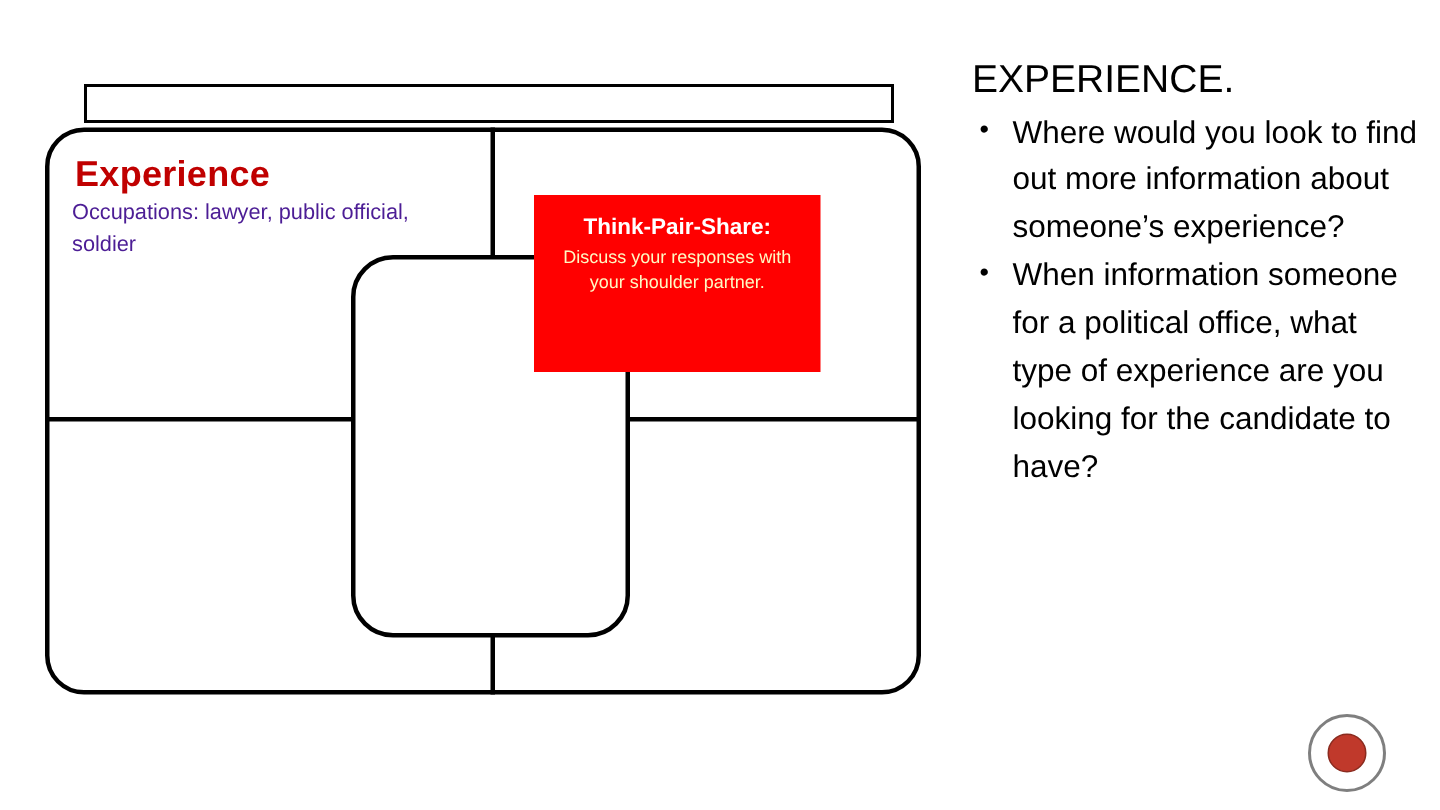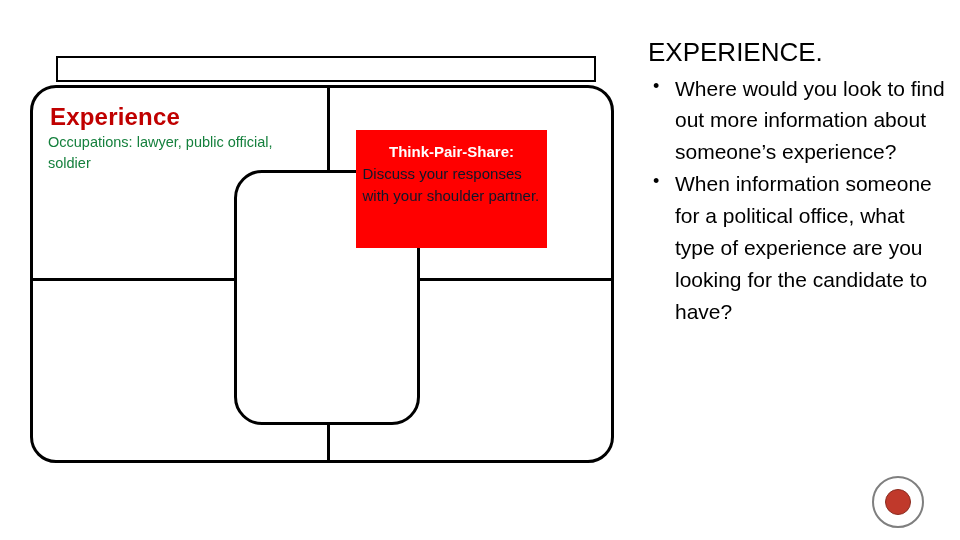--- a/index.html
+++ b/index.html
@@ -93,21 +93,21 @@
     color: #c00000;
     letter-spacing: 0.2px;
   }
   .exp-sub {
     position: absolute;
     left: 18px;
     top: 82px;
     width: 250px;
     font-size: 14.5px;
     line-height: 1.45;
-    color: #15803d;
+    color: #4c1d95;
   }
 
   
   #tps {
     position: absolute;
     left: 356px;
     top: 130px;
     width: 191px;
     height: 118px;
     background: #ff0000;
@@ -118,24 +118,24 @@
     justify-content: flex-start;
     padding-top: 11px;
   }
   #tps .tps-title {
     font-size: 15px;
     font-weight: bold;
     color: #ffffff;
     line-height: 1.45;
   }
   #tps .tps-body {
-    font-size: 15px;
-    color: #0f172a;
+    font-size: 12px;
+    color: #fef9c3;
     line-height: 1.45;
-    text-align: left;
+    text-align: center;
     width: 178px;
   }
 
   
   #right-col {
     position: absolute;
     left: 648px;
     top: 33px;
     width: 300px;
   }

